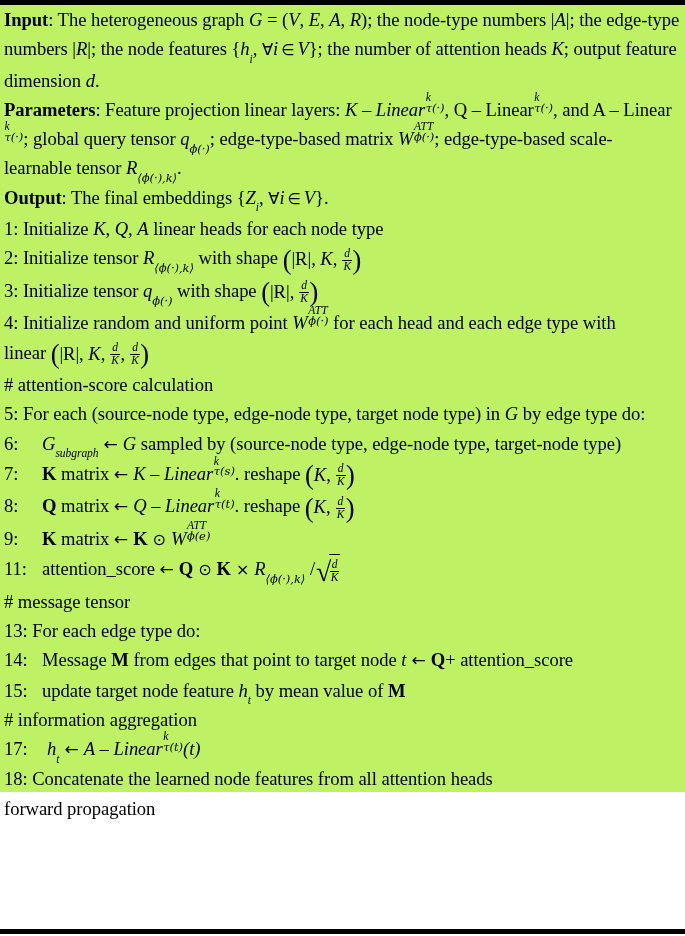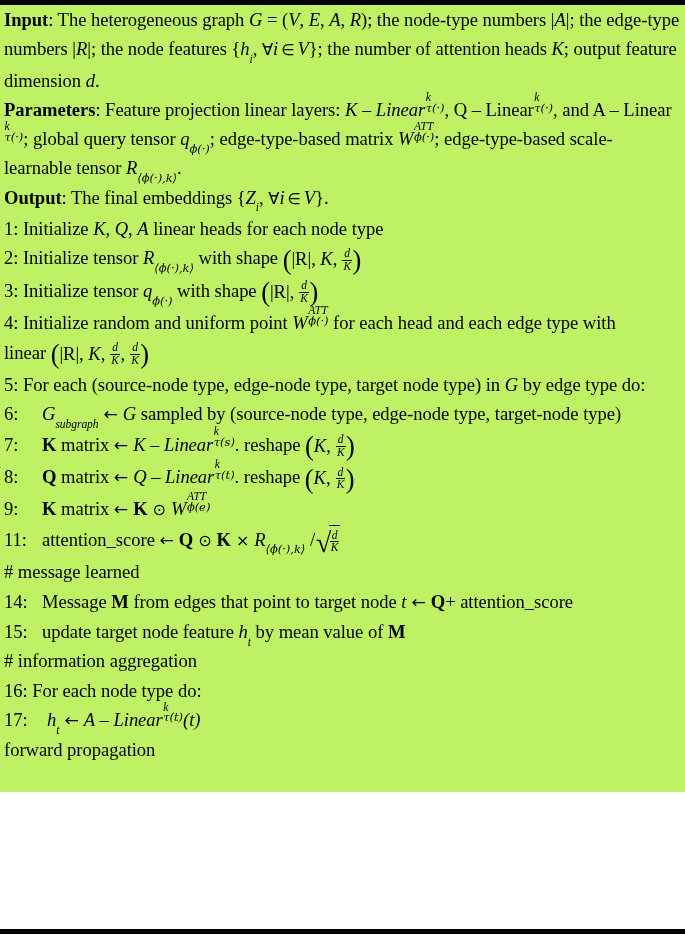--- a/index.html
+++ b/index.html
@@ -180,20 +180,21 @@
     </div>
 
     <div class="line">
       <span class="num">4:</span><span> Initialize random and uniform point </span><span class="ital">W</span><span class="stack"><span class="s-top ital">ATT</span><span class="s-bot phi">ϕ(·)</span></span><span> for each head and each edge type with</span>
     </div>
 
     <div class="line">
       <span>linear </span><span class="shape-grp"><span class="bigparen">(</span><span>|R|</span><span>, </span><span class="ital">K</span><span>, </span><span class="frac"><span class="fr-n ital">d</span><span class="fr-d ital">K</span></span><span>, </span><span class="frac"><span class="fr-n ital">d</span><span class="fr-d ital">K</span></span><span class="bigparen">)</span></span>
     </div>
 
+    <div class="line"># attention-score calculation</div>
 
     <div class="line">
       <span class="num">5:</span><span> For each (source-node type, edge-node type, target node type) in </span><span class="ital">G</span><span> by edge type do:</span>
     </div>
 
     <div class="line ind">
       <span class="num">6:</span><span class="ital">G</span><sub class="ital">subgraph</sub><span class="sp"></span><span class="arrow">←</span><span class="sp"></span><span class="ital">G</span><span> sampled by (source-node type, edge-node type, target-node type)</span>
     </div>
 
     <div class="line ind">
@@ -207,41 +208,44 @@
     <div class="line ind">
       <span class="num">9:</span><span class="bf">K</span><span> matrix </span><span class="arrow">←</span><span class="sp"></span><span class="bf">K</span><span class="sp"></span><span class="op">⊙</span><span class="sp"></span><span class="ital">W</span><span class="stack"><span class="s-top ital">ATT</span><span class="s-bot phi">ϕ(e)</span></span>
     </div>
 
 
     <div class="line ind">
       <span class="num">11:</span><span>attention_score </span><span class="arrow">←</span><span class="sp"></span><span class="bf">Q</span><span class="sp"></span><span class="op">⊙</span><span class="sp"></span><span class="bf">K</span><span class="sp"></span><span class="op">×</span><span class="sp"></span><span class="ital">R</span><sub class="phi">⟨ϕ(·),k⟩</sub><span> /</span><span class="sqrt"><span class="radsym">√</span><span class="radbody"><span class="frac"><span class="fr-n ital">d</span><span class="fr-d ital">K</span></span></span></span>
     </div>
 
 
-    <div class="line"># message learned</div>
-
+    <div class="line"># message tensor</div>
+
+    <div class="line">
+      <span class="num">13:</span><span> For each edge type do:</span>
+    </div>
 
     <div class="line ind">
       <span class="num">14:</span><span>Message </span><span class="bf">M</span><span> from edges that point to target node </span><span class="ital">t</span><span class="sp"></span><span class="arrow">←</span><span class="sp"></span><span class="bf">Q</span><span>+ attention_score</span>
     </div>
 
     <div class="line ind">
       <span class="num">15:</span><span>update target node feature </span><span class="ital">h</span><sub class="ital">t</sub><span> by mean value of </span><span class="bf">M</span>
     </div>
 
     <div class="line"># information aggregation</div>
 
-    <div class="line">
-      <span class="num">16:</span><span> For each node type do:</span>
-    </div>
 
     <div class="line ind">
       <span class="num">17:</span><span class="sp"></span><span class="ital">h</span><sub class="ital">t</sub><span class="sp"></span><span class="arrow">←</span><span class="sp"></span><span class="ital">A</span><span> – </span><span class="ital">Linear</span><span class="stack"><span class="s-top ital">k</span><span class="s-bot tau">τ(t)</span></span><span class="ital">(t)</span>
     </div>
 
+    <div class="line">
+      <span class="num">18:</span><span> Concatenate the learned node features from all attention heads</span>
+    </div>
 
     <div class="line">forward propagation</div>
 
   </div>
 
   <div class="rule-bottom"></div>
 
 </div>
 
 </body></html>

